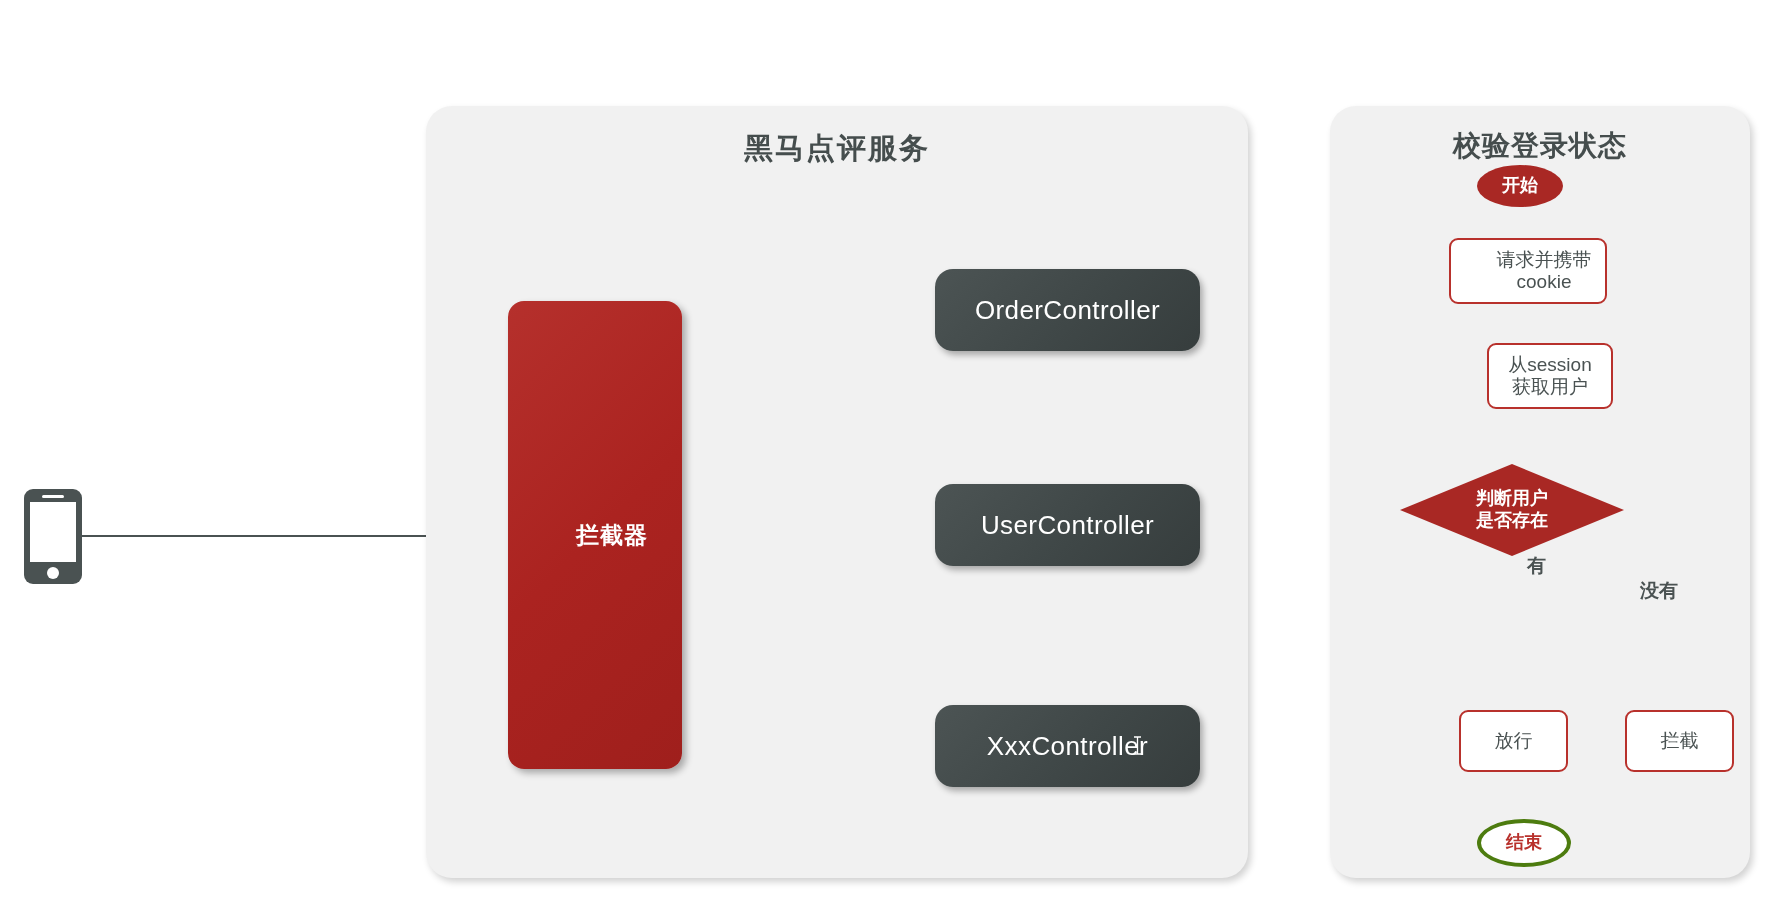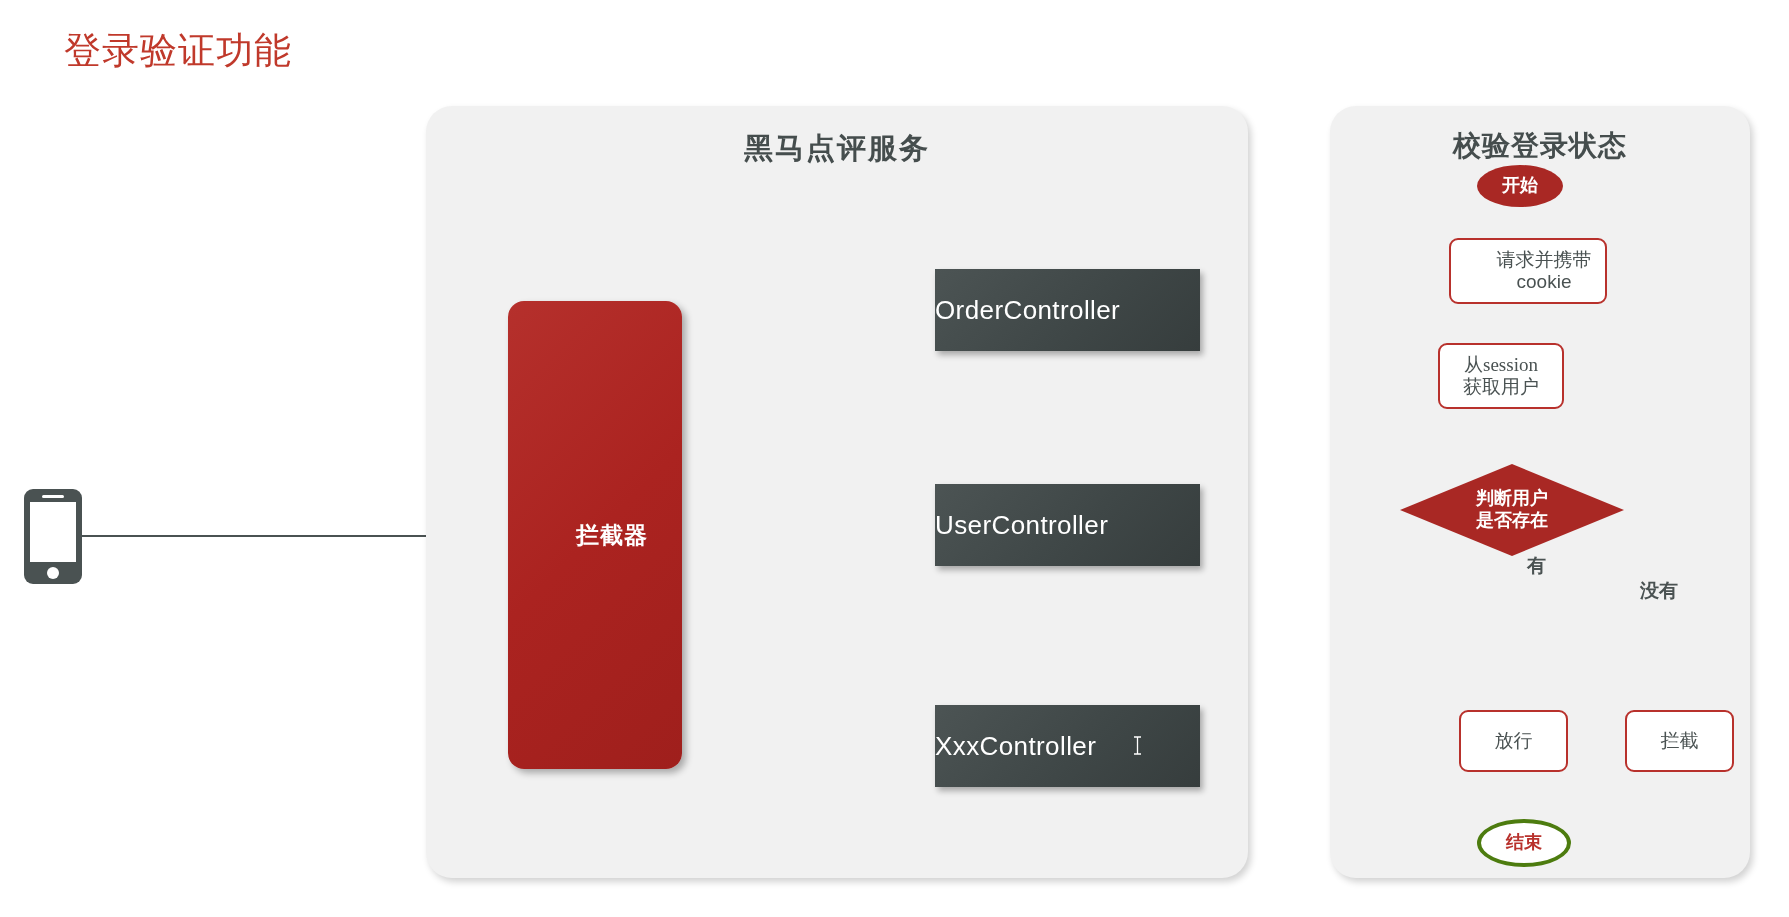--- a/index.html
+++ b/index.html
@@ -81,26 +81,26 @@
     left: 23px; top: 78px;
     width: 12px; height: 12px;
     background: #ffffff;
     border-radius: 50%;
   }
 
   
   .ctrl-box {
     position: absolute;
     background: linear-gradient(135deg, #4c5454 0%, #3f4747 55%, #363d3d 100%);
-    border-radius: 0;
+    border-radius: 18px;
     box-shadow: 3px 4px 6px rgba(0,0,0,0.30);
     color: #ffffff;
     display: flex;
     align-items: center;
-    justify-content: flex-start;
+    justify-content: center;
     font-size: 26px;
     letter-spacing: 0.4px;
   }
   #box-order { left: 935px; top: 269px; width: 265px; height: 82px; }
   #box-user  { left: 935px; top: 484px; width: 265px; height: 82px; }
   #box-xxx   { left: 935px; top: 705px; width: 265px; height: 82px; }
 
   #interceptor {
     position: absolute;
     left: 508px; top: 301px;
@@ -161,21 +161,21 @@
   .fnode-end {
     background: #ffffff;
     border: 4px solid #4d7c0f;
     border-radius: 50%;
     color: #b8312c;
     font-weight: bold;
     font-size: 18px;
   }
   #f-start    { left: 1477px; top: 165px;  width: 86px;  height: 42px; }
   #f-cookie   { left: 1449px; top: 238px;  width: 122px; height: 62px; padding-left: 32px; }
-  #f-session  { left: 1438px; top: 343px;  width: 122px; height: 62px; font-family: Liberation Serif, serif; }
+  #f-session  { left: 1487px; top: 343px;  width: 122px; height: 62px; }
   #f-thread   { left: 1435px; top: 601px;  width: 160px; height: 62px; }
   #f-pass     { left: 1459px; top: 710px;  width: 105px; height: 58px; }
   #f-block    { left: 1625px; top: 710px;  width: 105px; height: 58px; }
   #f-end      { left: 1477px; top: 819px;  width: 86px;  height: 40px; }
 
   #f-decision {
     position: absolute;
     left: 1400px; top: 464px;
     width: 224px; height: 92px;
   }
@@ -199,21 +199,20 @@
     white-space: nowrap;
   }
   #lbl-yes { left: 1527px; top: 553px; }
   #lbl-no  { left: 1640px; top: 578px; }
 </style>
 </head>
 <body>
 
 <div id="canvas">
 
-  <div id="page-title">登录验证功能</div>
 
   <svg id="wires" viewBox="0 0 1789 917">
     <defs>
       <marker id="arrow-gray" viewBox="0 0 10 10" refX="9" refY="5" markerWidth="7" markerHeight="7" orient="auto-start-reverse">
         <path d="M 0 0 L 10 5 L 0 10 z" fill="#4a5252"></path>
       </marker>
       <marker id="arrow-black" viewBox="0 0 10 10" refX="9" refY="5" markerWidth="6.5" markerHeight="6.5" orient="auto-start-reverse">
         <path d="M 0 0 L 10 5 L 0 10 z" fill="#1a1a1a"></path>
       </marker>
     </defs>

